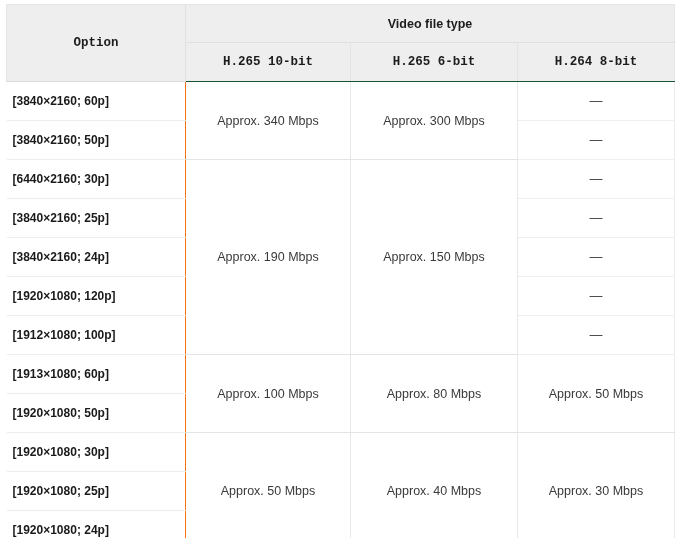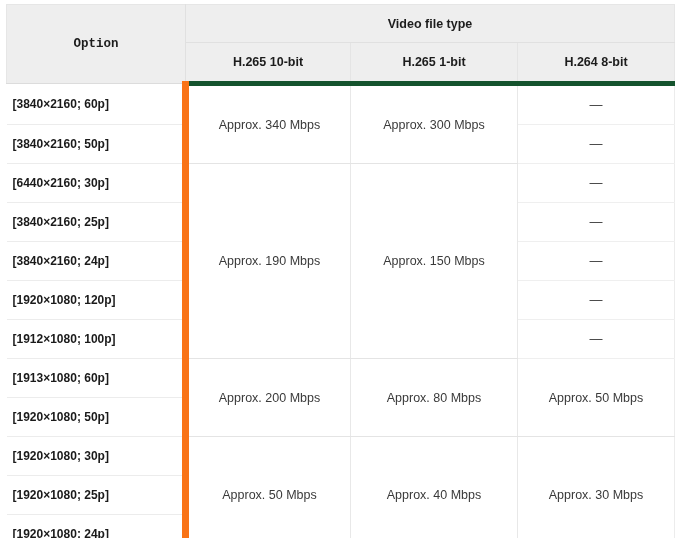--- a/index.html
+++ b/index.html
@@ -57,42 +57,43 @@
     vertical-align: middle;
     border-top: 1px solid #e6e6e6;
     border-right: 1px solid #e6e6e6;
     border-bottom: 1px solid #e0e0e0;
     border-left: none;
     text-align: center;
   }
   th.sub-head {
     height: 38px;
     vertical-align: middle;
-    border-bottom: 5px solid #14532d;
+    border-bottom: 1px solid #14532d;
     border-right: 1px solid #e4e4e4;
     border-top: none;
     border-left: none;
+    font-family: Liberation Mono, monospace;
   }
   th.sub-head.last { border-right: 1px solid #e6e6e6; }
 
   
   tbody td {
     height: 38px;
     font-size: 12.5px;
     padding: 0;
     background: #ffffff;
   }
   td.opt-cell {
     text-align: left;
     padding-left: 6px;
     font-weight: bold;
     color: #1a1a1a;
     font-size: 12px;
     border-bottom: 1px solid #ececec;
-    border-right: 7px solid #f97316;
+    border-right: 1px solid #f97316;
     white-space: nowrap;
   }
   tbody tr:last-child td.opt-cell { border-bottom: 1px solid #e4e4e4; }
 
   td.data-cell {
     text-align: center;
     vertical-align: middle;
     color: #3a3a3a;
     font-size: 12.5px;
     border-right: 1px solid #e8e8e8;
@@ -130,21 +131,21 @@
       <col class="c-d2">
       <col class="c-d3">
     </colgroup>
     <thead>
       <tr>
         <th class="option-head" rowspan="2">Option</th>
         <th class="group-head" colspan="3">Video file type</th>
       </tr>
       <tr>
         <th class="sub-head">H.265 10-bit</th>
-        <th class="sub-head">H.265 1-bit</th>
+        <th class="sub-head">H.265 6-bit</th>
         <th class="sub-head last">H.264 8-bit</th>
       </tr>
     </thead>
     <tbody>
         <tr>
           <td class="opt-cell">[3840×2160; 60p]</td>
           <td class="data-cell merged" rowspan="2">Approx. 340 Mbps</td>
           <td class="data-cell merged" rowspan="2">Approx. 300 Mbps</td>
           <td class="dash-cell" rowspan="1"><span class="dash-glyph">—</span></td>
         </tr>
@@ -169,21 +170,21 @@
         <tr>
           <td class="opt-cell">[1920×1080; 120p]</td>
           <td class="dash-cell" rowspan="1"><span class="dash-glyph">—</span></td>
         </tr>
         <tr>
           <td class="opt-cell">[1912×1080; 100p]</td>
           <td class="dash-cell" rowspan="1"><span class="dash-glyph">—</span></td>
         </tr>
         <tr>
           <td class="opt-cell">[1913×1080; 60p]</td>
-          <td class="data-cell merged" rowspan="2">Approx. 200 Mbps</td>
+          <td class="data-cell merged" rowspan="2">Approx. 100 Mbps</td>
           <td class="data-cell merged" rowspan="2">Approx. 80 Mbps</td>
           <td class="data-cell merged last-col" rowspan="2">Approx. 50 Mbps</td>
         </tr>
         <tr>
           <td class="opt-cell">[1920×1080; 50p]</td>
         </tr>
         <tr>
           <td class="opt-cell">[1920×1080; 30p]</td>
           <td class="data-cell merged" rowspan="3">Approx. 50 Mbps</td>
           <td class="data-cell merged" rowspan="3">Approx. 40 Mbps</td>

